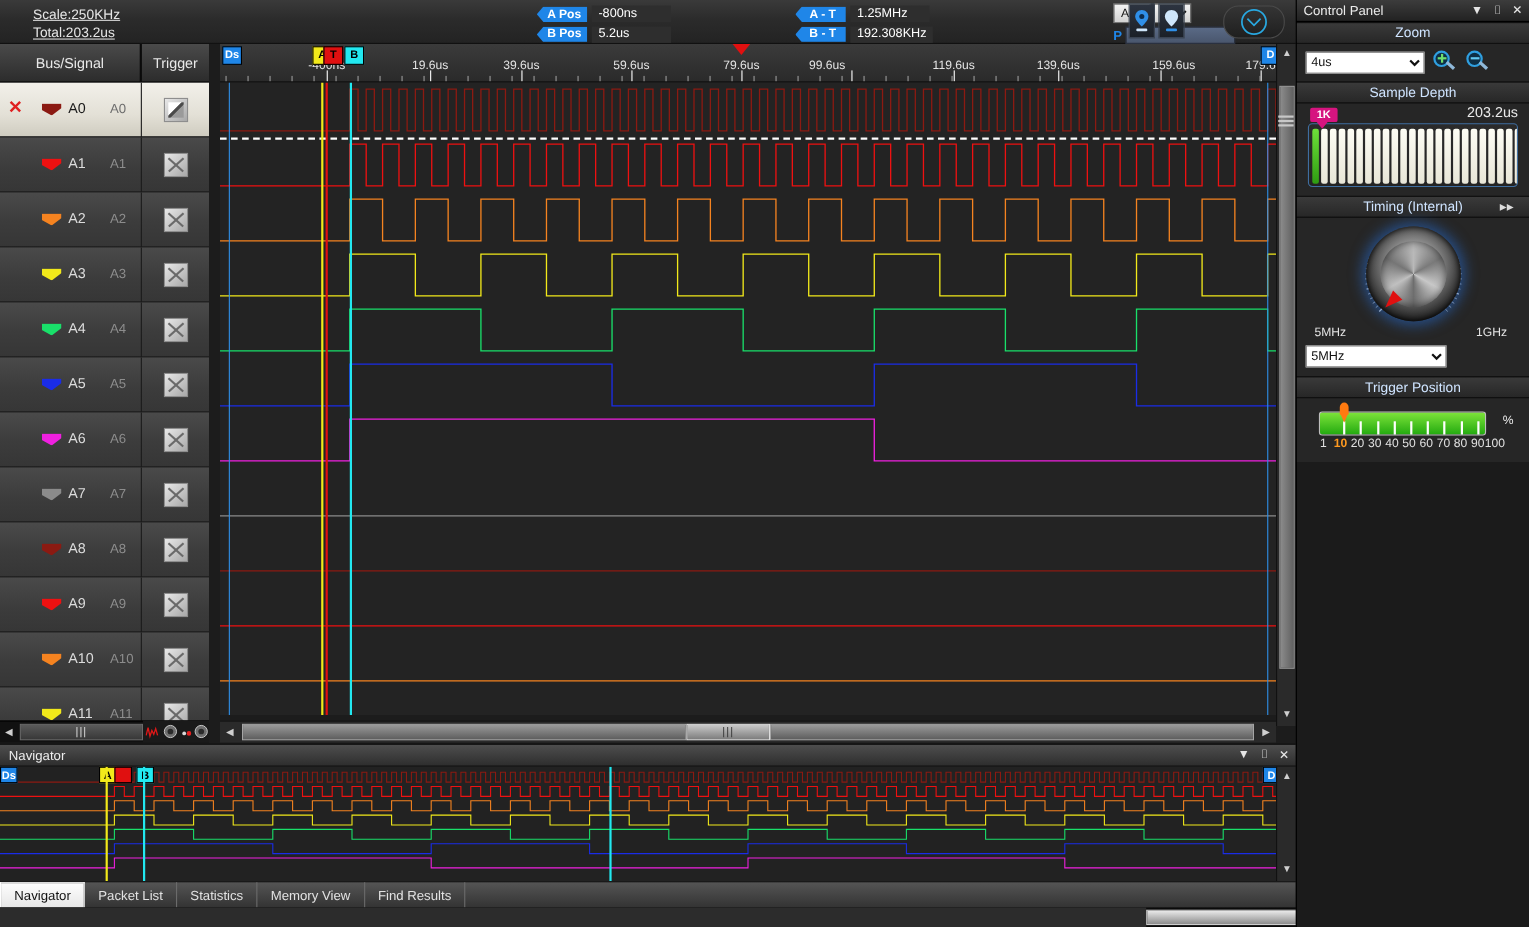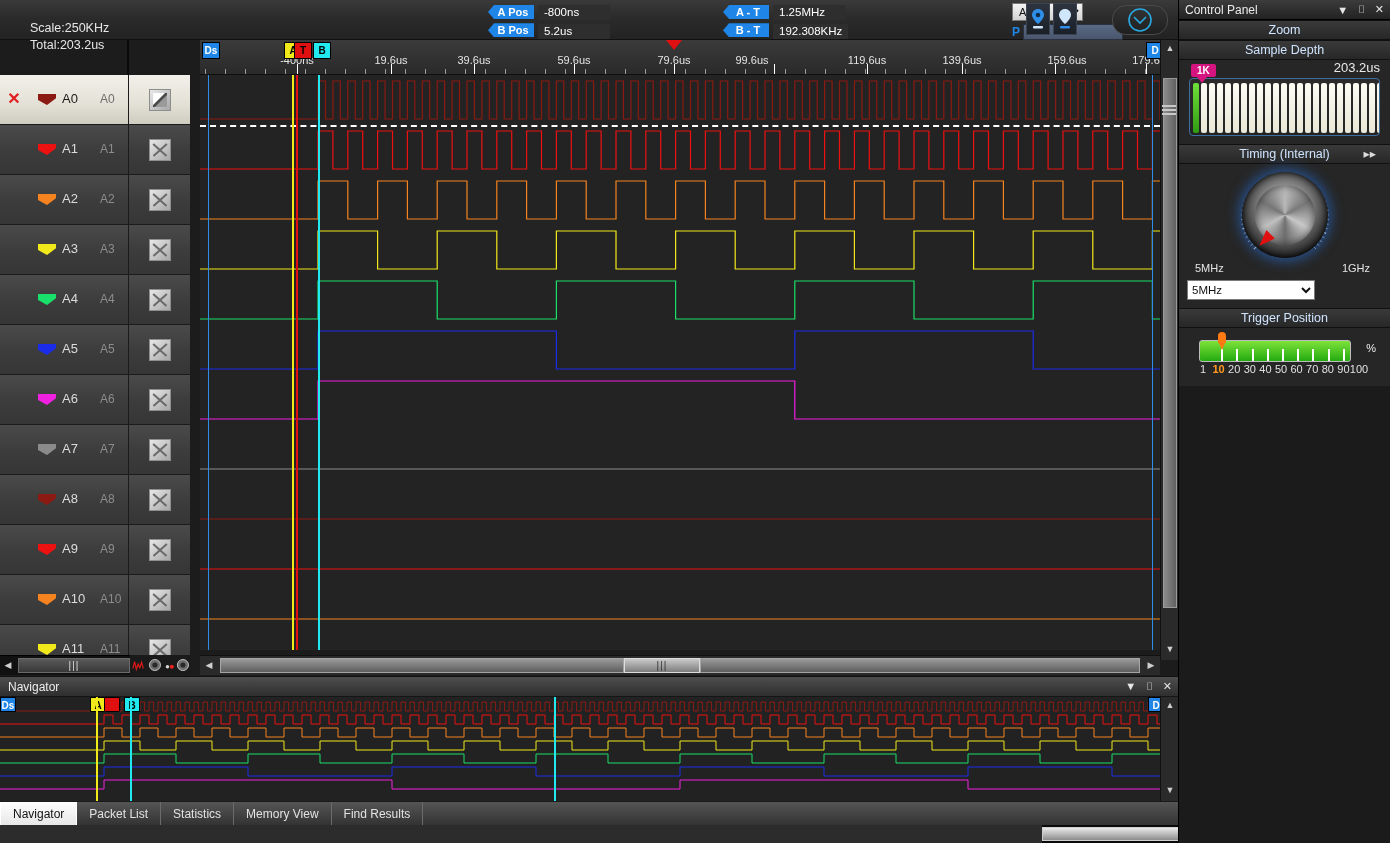--- a/index.html
+++ b/index.html
@@ -12,21 +12,21 @@
     overflow: hidden;
   }
   #app { position: relative; width: 1390px; height: 843px; }
 
   
   .topbar {
     position: absolute; left: 0; top: 0; width: 1178px; height: 40px;
     background: linear-gradient(180deg,#3a3a3a 0%,#2b2b2b 45%,#232323 100%);
     border-bottom: 1px solid #111;
   }
-  .info-col { position: absolute; top: 20px; }
+  .info-col { position: absolute; top: 5px; text-decoration: underline; }
   .info-line { color: #e6e6e6; font-size: 12.5px; line-height: 17px; white-space: nowrap; }
   .tag {
     display: inline-block; background: #1f86e8; color: #fff;
     font-size: 11px; font-weight: bold; line-height: 14px;
     padding: 0 5px 0 9px; margin-right: 4px; text-align: center;
     clip-path: polygon(6px 0, 100% 0, 100% 100%, 6px 100%, 0 50%);
     min-width: 46px;
   }
   .valbox {
     display: inline-block; background: #2e2e2e; color: #fff;
@@ -341,20 +341,24 @@
     </div>
 
     <div class="clock-btn" style="position:absolute;left:1112px;top:5px;">
       <svg width="26" height="26" viewBox="0 0 26 26">
         <circle cx="13" cy="13" r="11" fill="none" stroke="#29a8e0" stroke-width="1.6"></circle>
         <path d="M7 10 L13 16 L19 10" fill="none" stroke="#29a8e0" stroke-width="1.6"></path>
       </svg>
     </div>
   </div>
 
+  <div class="chan-head">
+    <div class="cell" style="left:0;width:127px;">Bus/Signal</div>
+    <div class="cell" style="left:129px;width:61px;">Trigger</div>
+  </div>
   <div class="chan-divider"></div>
   <div class="chan-list" id="chan-list">
       <div class="chan-row sel">
         <div class="del">✕</div>
         <div class="swatch">
           <i style="background:#8b1a12"></i>
         </div>
         <div class="nm">A0</div>
         <div class="nm2">A0</div>
         <div class="trig-cell">
@@ -639,20 +643,36 @@
 
   <div class="cp">
     <div class="cp-title">
       <span class="t">Control Panel</span>
       <span class="ic">▼</span>
       <span class="ic">⌷</span>
       <span class="ic">✕</span>
     </div>
 
     <div class="sect-head">Zoom</div>
+    <div class="sect-body" style="display:flex;align-items:center;gap:8px;padding:6px 8px;">
+      <select class="cp-sel">
+        <option>4us</option>
+      </select>
+      <span class="mag">
+        <span class="ring"></span>
+          <span class="pm"></span>
+          <span class="pm2"></span>
+          <span class="hnd"></span>
+      </span>
+      <span class="mag minus">
+        <span class="ring"></span>
+          <span class="pm"></span>
+          <span class="hnd"></span>
+      </span>
+    </div>
 
     <div class="sect-head">Sample Depth</div>
     <div class="sect-body" style="padding:4px 10px 8px;">
       <div class="depth-wrap">
         <div class="depth-bar" id="depth-bar">
             <div class="dseg on"></div>
             <div class="dseg"></div>
             <div class="dseg"></div>
             <div class="dseg"></div>
             <div class="dseg"></div>

